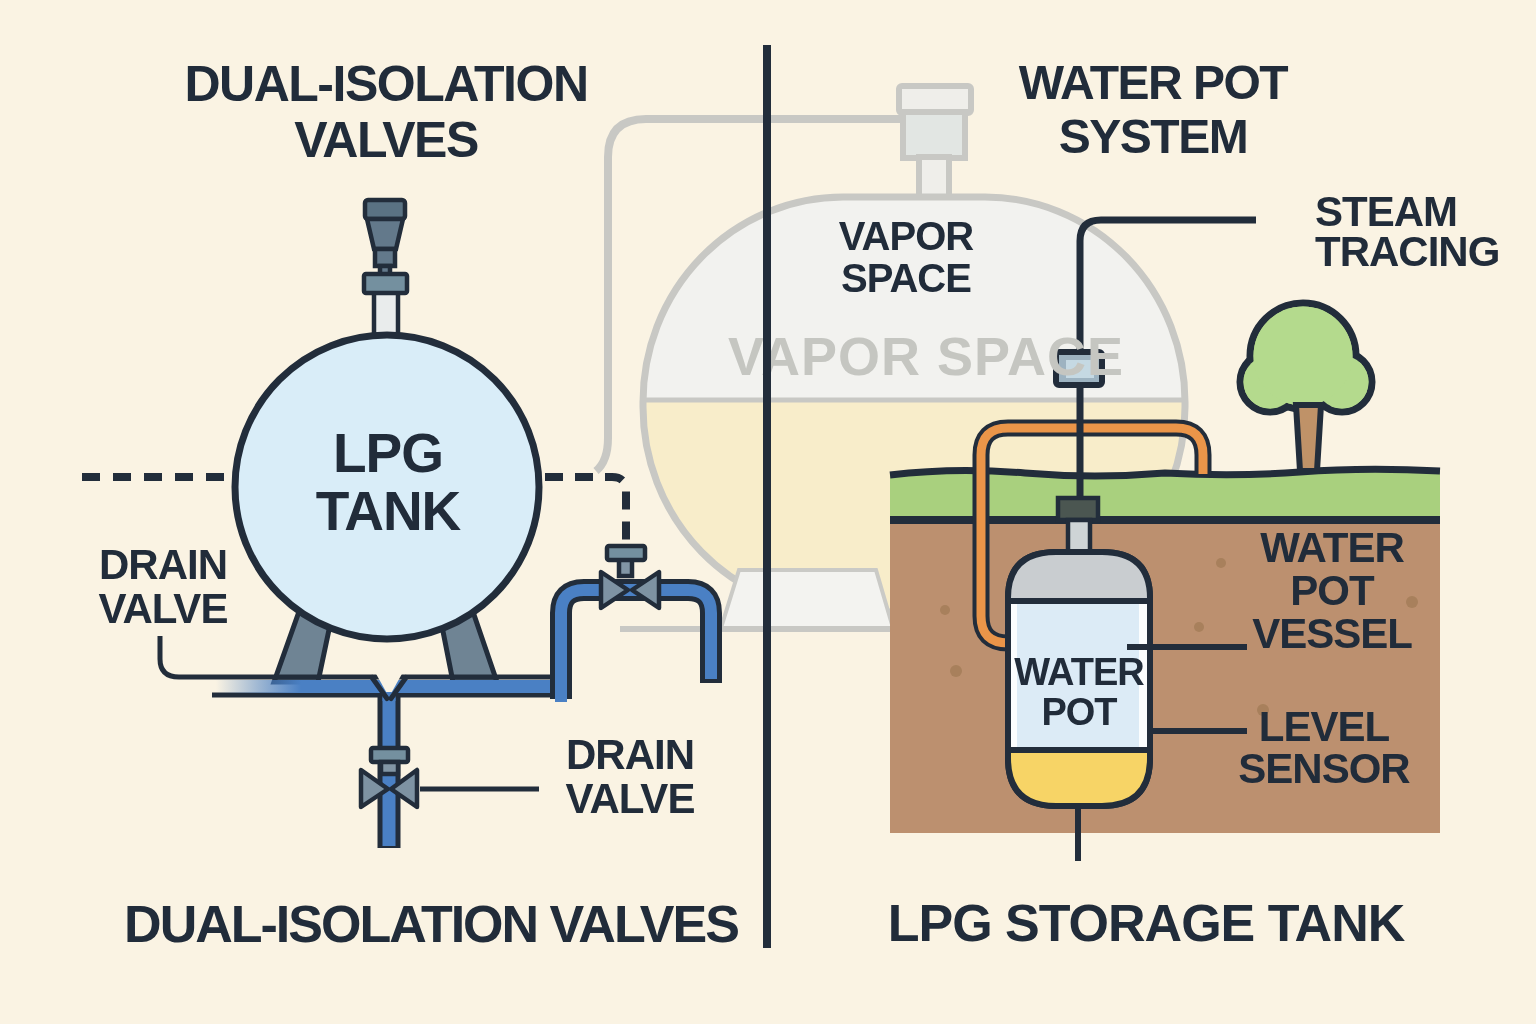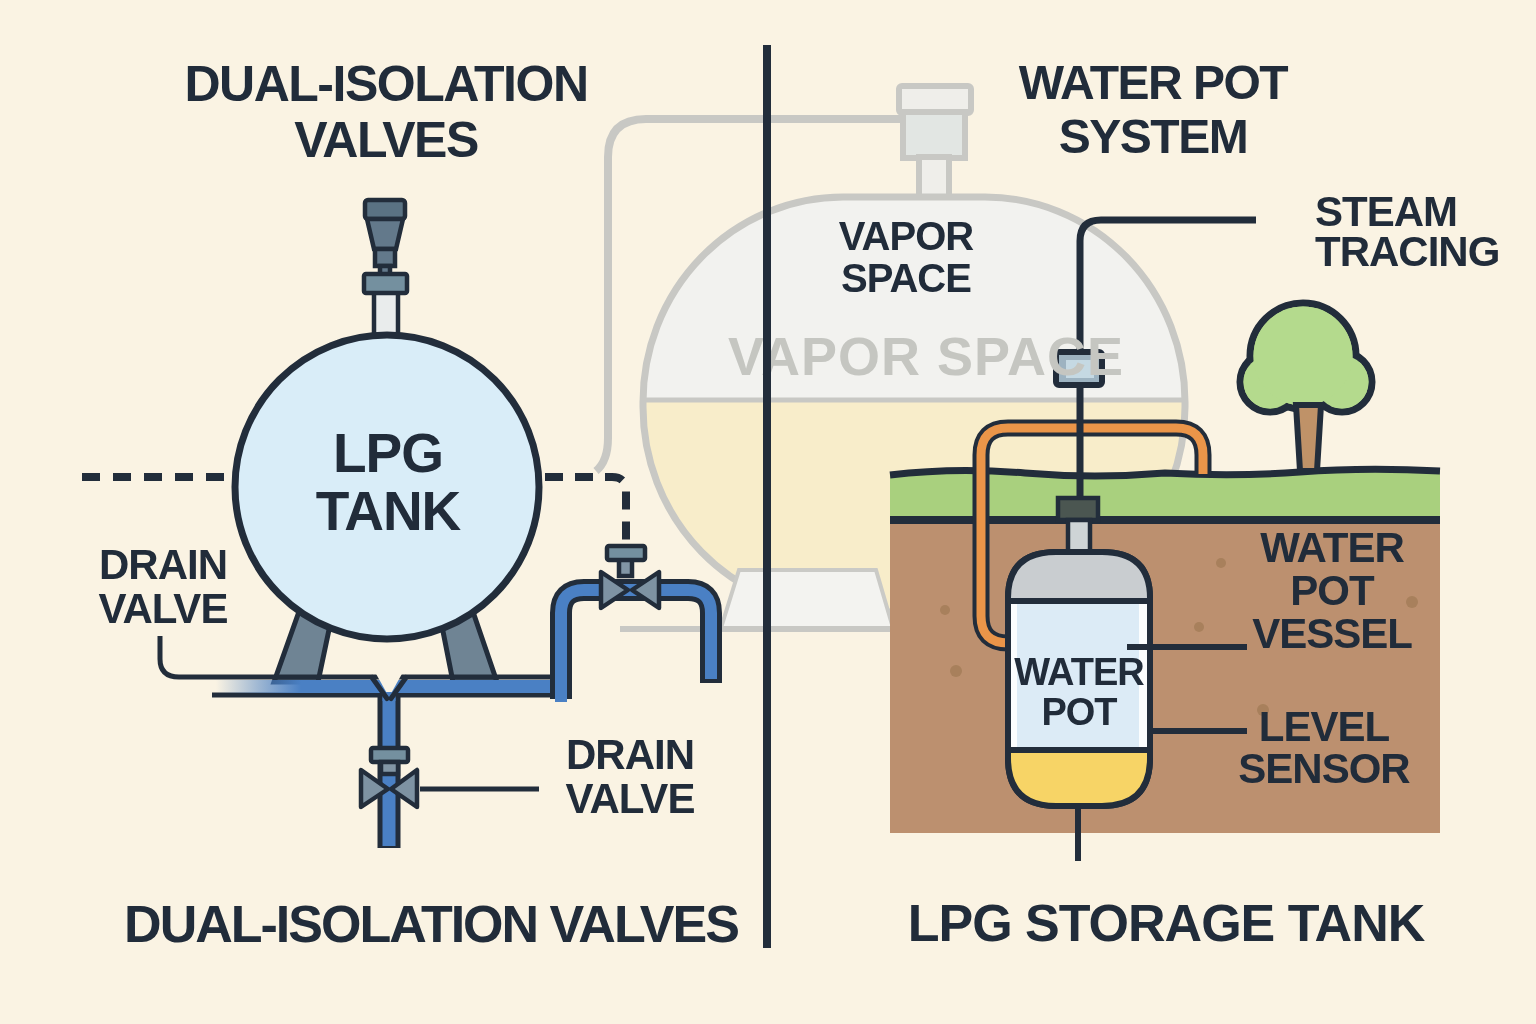--- a/index.html
+++ b/index.html
@@ -170,15 +170,15 @@
 TRACING</div>
 <div class="lbl seclbl" style="left:906px;top:215px;font-size:40px;line-height:1.05;">VAPOR
 SPACE</div>
 <div class="lbl potlbl" style="left:1079px;top:653px;">WATER
 POT</div>
 <div class="lbl seclbl" style="left:1332px;top:527px;line-height:1.02;">WATER
 POT
 VESSEL</div>
 <div class="lbl seclbl" style="left:1324px;top:697px;line-height:1.0;margin-top:9px;">LEVEL
 SENSOR</div>
-<div class="lbl caption" style="left:1146px;top:896px;letter-spacing:-1px;margin-left:20px;">LPG STORAGE TANK</div>
+<div class="lbl caption" style="left:1146px;top:896px;letter-spacing:-1px;">LPG STORAGE TANK</div>
 
 </div>
 
 </body></html>

